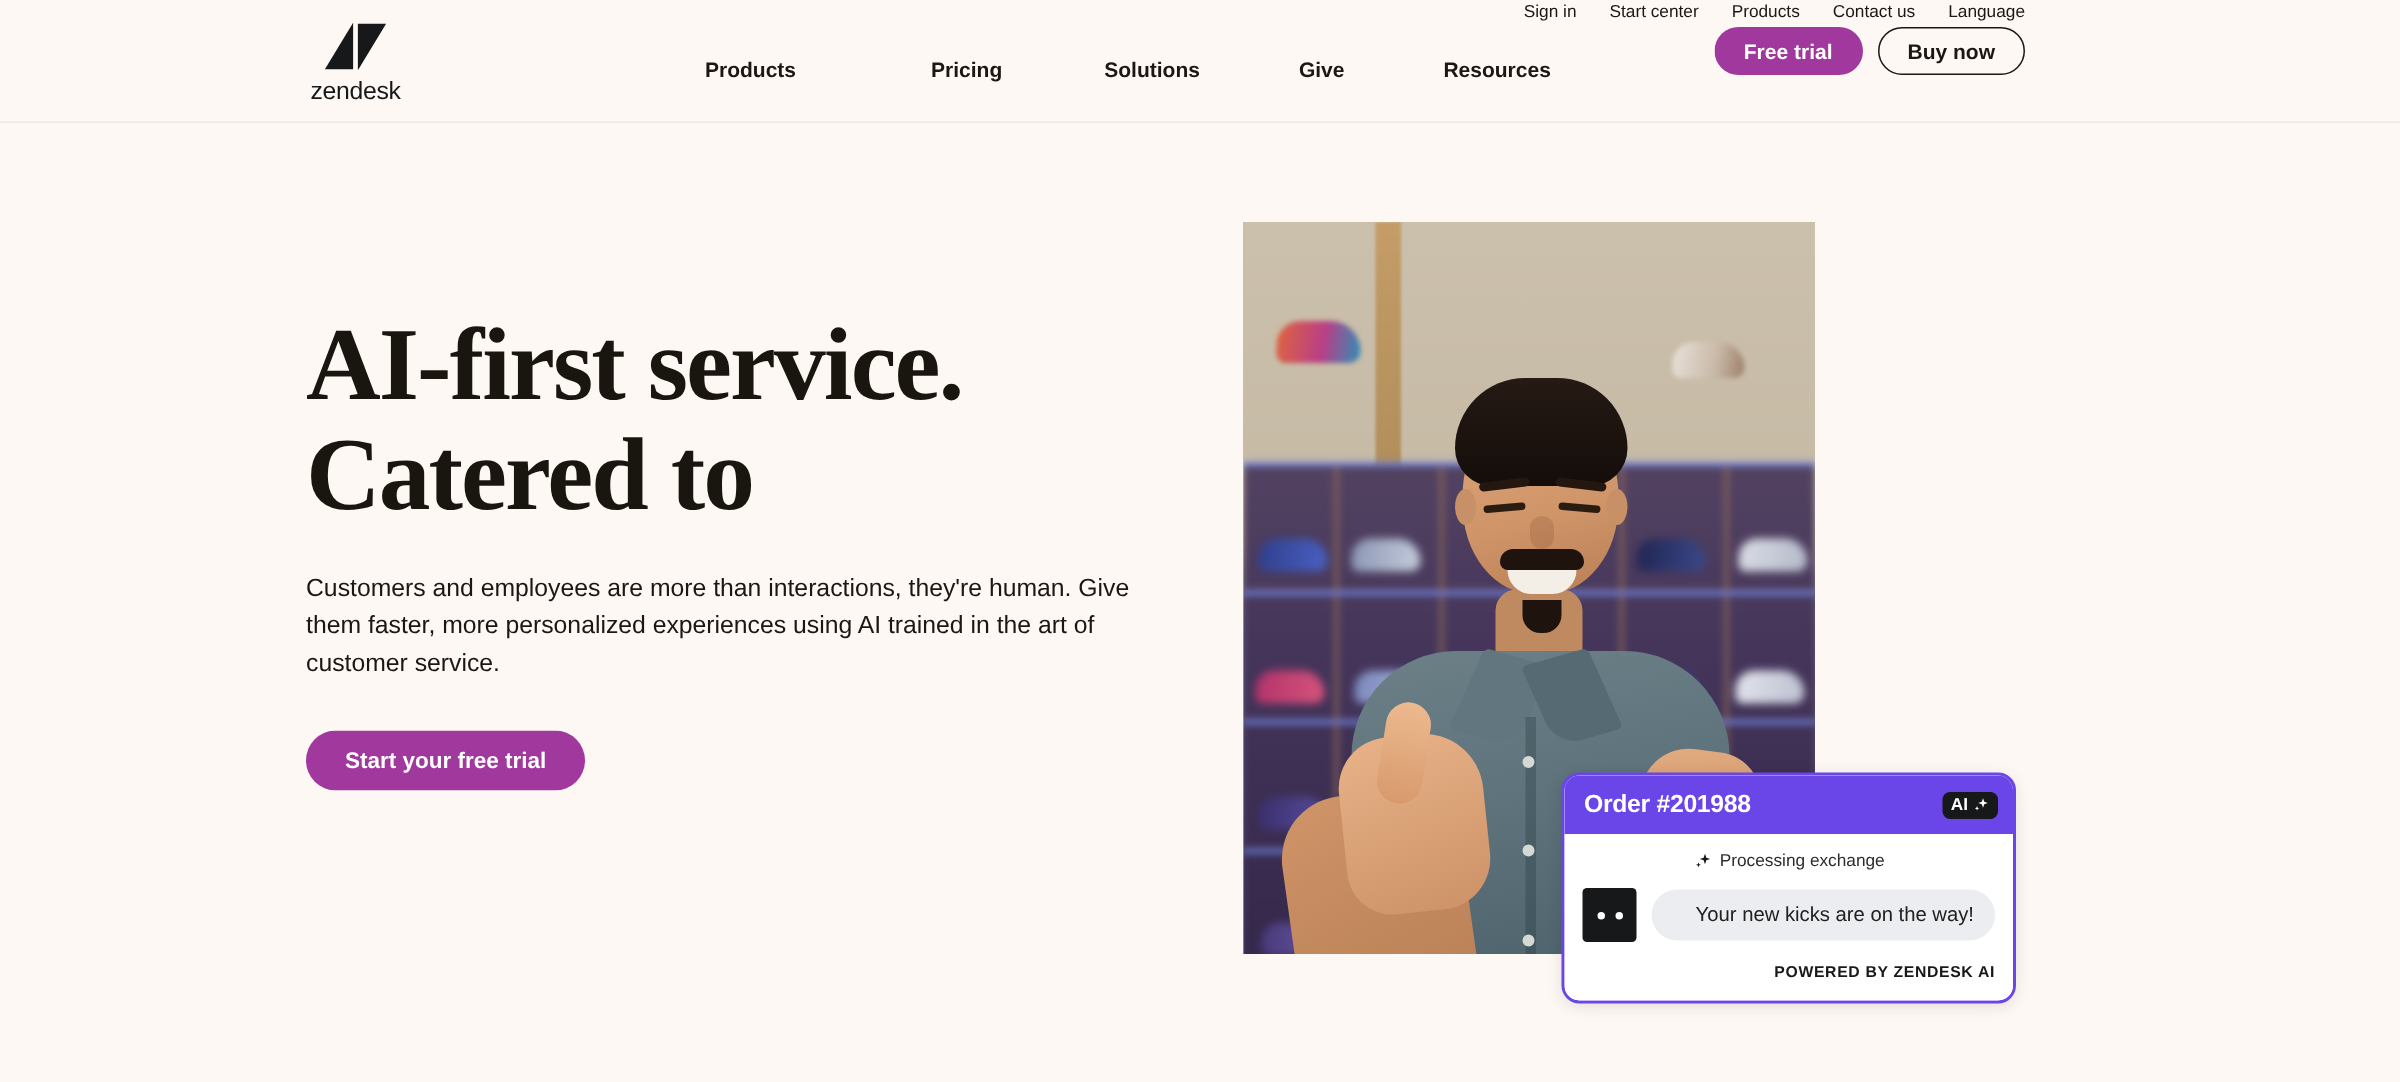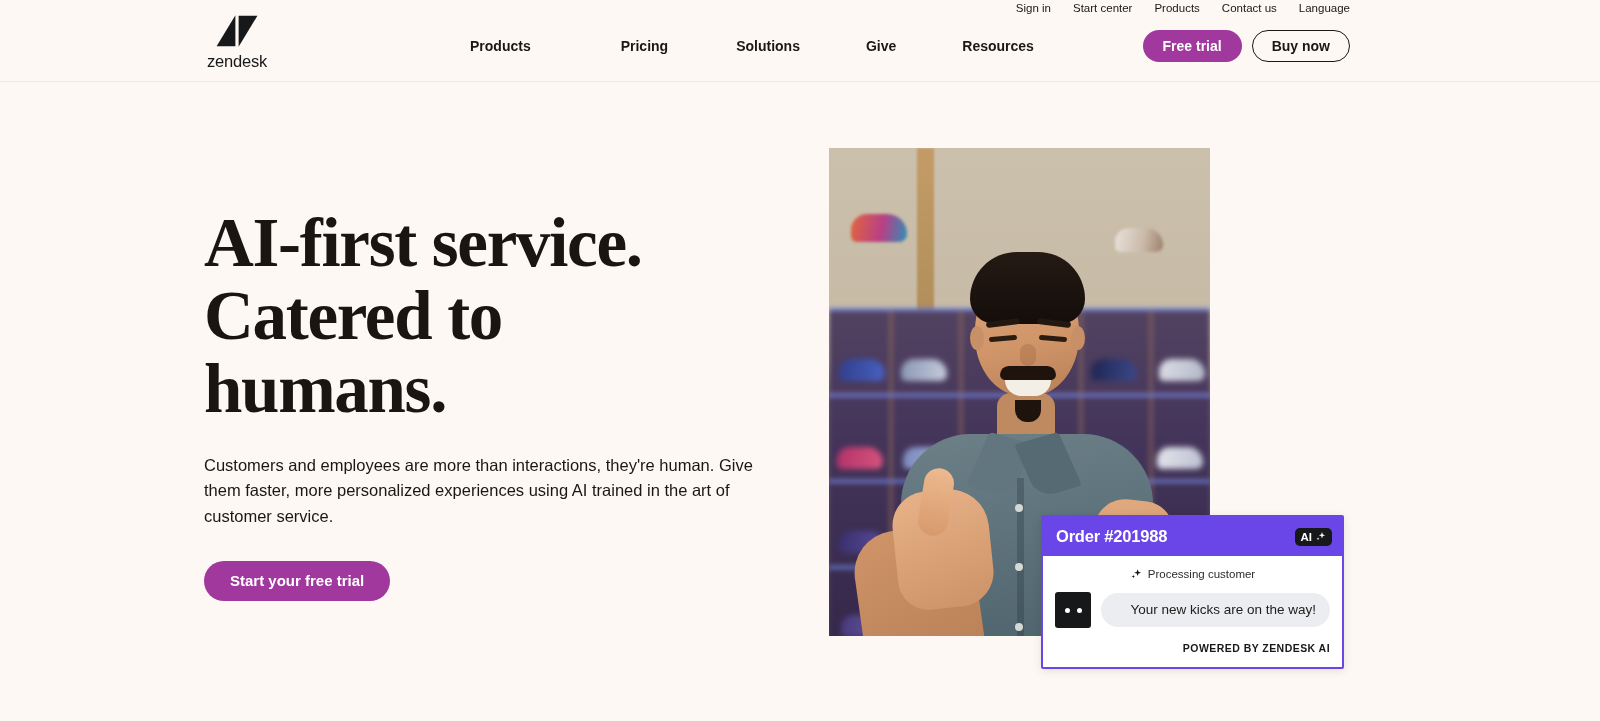--- a/index.html
+++ b/index.html
@@ -101,21 +101,21 @@
     white-space: nowrap;
   }
   .nav-gap-1 { margin-right: 90px; }
   .nav-gap-2 { margin-right: 68px; }
   .nav-gap-3 { margin-right: 66px; }
   .nav-gap-4 { margin-right: 66px; }
 
   .header-actions {
     position: absolute;
     right: 250px;
-    top: 30px;
+    top: 18px;
     display: flex;
     align-items: center;
     gap: 10px;
   }
 
   .btn {
     display: inline-flex;
     align-items: center;
     justify-content: center;
     border-radius: 999px;
@@ -432,21 +432,21 @@
     transform: rotate(8deg);
   }
 
   
   .ai-card {
     position: absolute;
     left: 1041px;
     top: 433px;
     width: 303px;
     border: 2px solid #6a46e8;
-    border-radius: 2px;
+    border-radius: 12px;
     overflow: hidden;
     background: #ffffff;
     box-shadow: 0 2px 10px rgba(0,0,0,0.10);
   }
   .ai-card-head {
     height: 39px;
     background: #6a46e8;
     display: flex;
     align-items: center;
     justify-content: space-between;
@@ -564,21 +564,20 @@
       <a class="btn btn-outline">Buy now</a>
     </div>
   </header>
 
   <section class="hero">
 
     <div class="hero-copy">
       <h1 class="hero-title">
         <span class="line">AI-first service.</span>
         <span class="line">Catered to</span>
-        <span class="line">humans.</span>
       </h1>
 
       <p class="hero-sub">Customers and employees are more than interactions, they're human. Give them faster, more personalized experiences using AI trained in the art of customer service.</p>
 
       <div class="hero-cta">
         <a class="btn btn-primary btn-lg">Start your free trial</a>
       </div>
     </div>
 
     <div class="hero-media">
@@ -668,21 +667,21 @@
           </svg>
         </span>
       </div>
 
       <div class="ai-card-body">
         <div class="ai-status">
           <svg width="12" height="12" viewBox="0 0 16 16">
             <path d="M10.2 1.6 L11.4 5.0 L14.8 6.2 L11.4 7.4 L10.2 10.8 L9.0 7.4 L5.6 6.2 L9.0 5.0 Z" fill="#17181a"></path>
             <path d="M4.4 9.2 L5.0 10.8 L6.6 11.4 L5.0 12.0 L4.4 13.6 L3.8 12.0 L2.2 11.4 L3.8 10.8 Z" fill="#17181a"></path>
           </svg>
-          <span>Processing customer</span>
+          <span>Processing exchange</span>
         </div>
 
         <div class="ai-msg-row">
           <div class="ai-avatar">
             <span class="eye-dot"></span>
             <span class="eye-dot"></span>
           </div>
           <div class="ai-bubble">Your new kicks are on the way!</div>
         </div>
 

